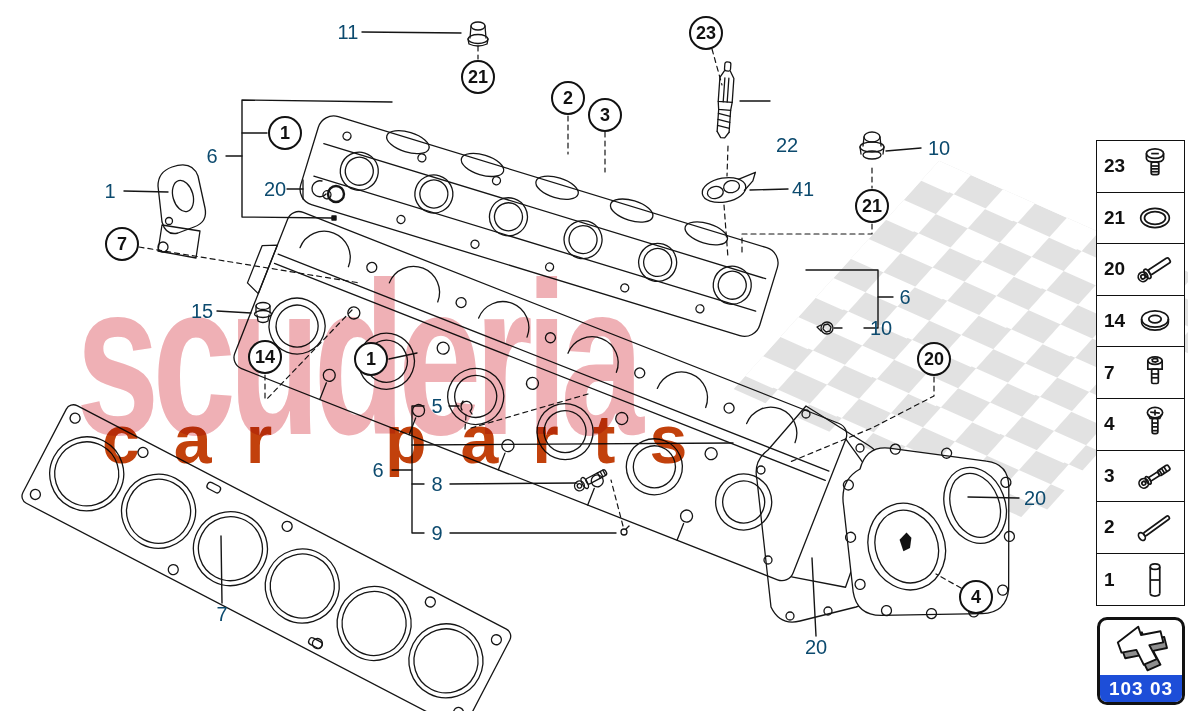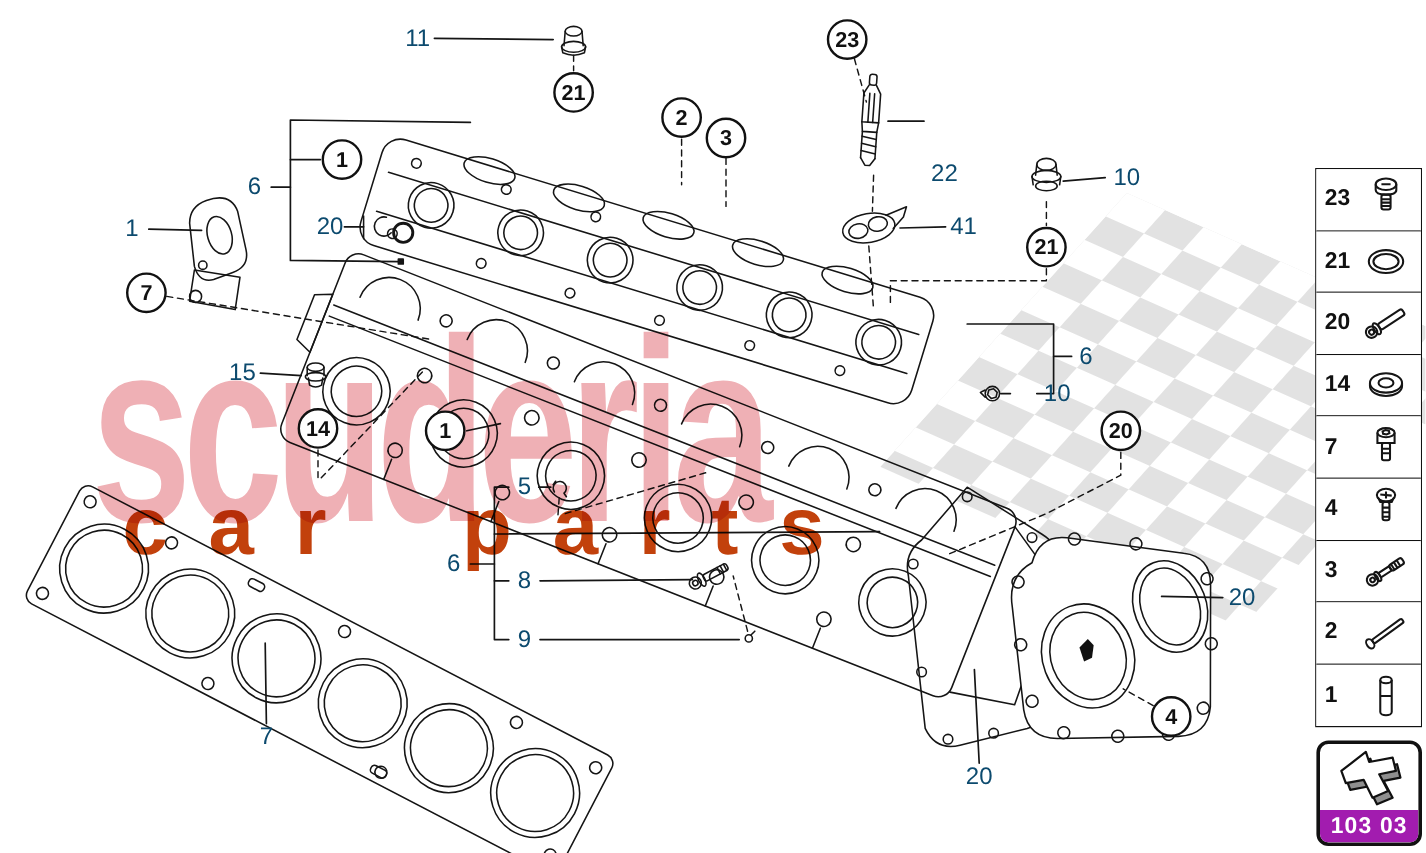--- a/index.html
+++ b/index.html
@@ -31,21 +31,21 @@
   .legend-row{height:51.6px;border-bottom:1.5px solid #111;display:flex;align-items:center;
      box-sizing:border-box;background:#fff;}
   .legend-row:last-child{border-bottom:none;}
   .legend-num{font-size:19px;font-weight:bold;color:#111;padding-left:7px;width:30px;}
   .legend-ico{width:42px;height:44px;flex:0 0 auto;}
   
   .footer-box{position:absolute;left:1097px;top:617px;width:88px;height:88px;z-index:5;
      border:3px solid #111;border-radius:10px;background:#fff;box-sizing:border-box;overflow:hidden;
      display:flex;flex-direction:column;cursor:pointer;}
   .footer-art{flex:1;display:flex;align-items:center;justify-content:center;}
-  .footer-bar{height:27px;background:#a21caf;color:#fff;font-size:19px;font-weight:bold;
+  .footer-bar{height:27px;background:#1d4ed8;color:#fff;font-size:19px;font-weight:bold;
      display:flex;align-items:center;justify-content:center;letter-spacing:1px;}
 </style>
 </head>
 <body>
 
 <div class="stage">
 
   <div class="checkered"></div>
 
   <svg class="art" width="1188" height="711" viewBox="0 0 1188 711" stroke="#151515" fill="none" stroke-width="1.3" stroke-linecap="round" stroke-linejoin="round">

